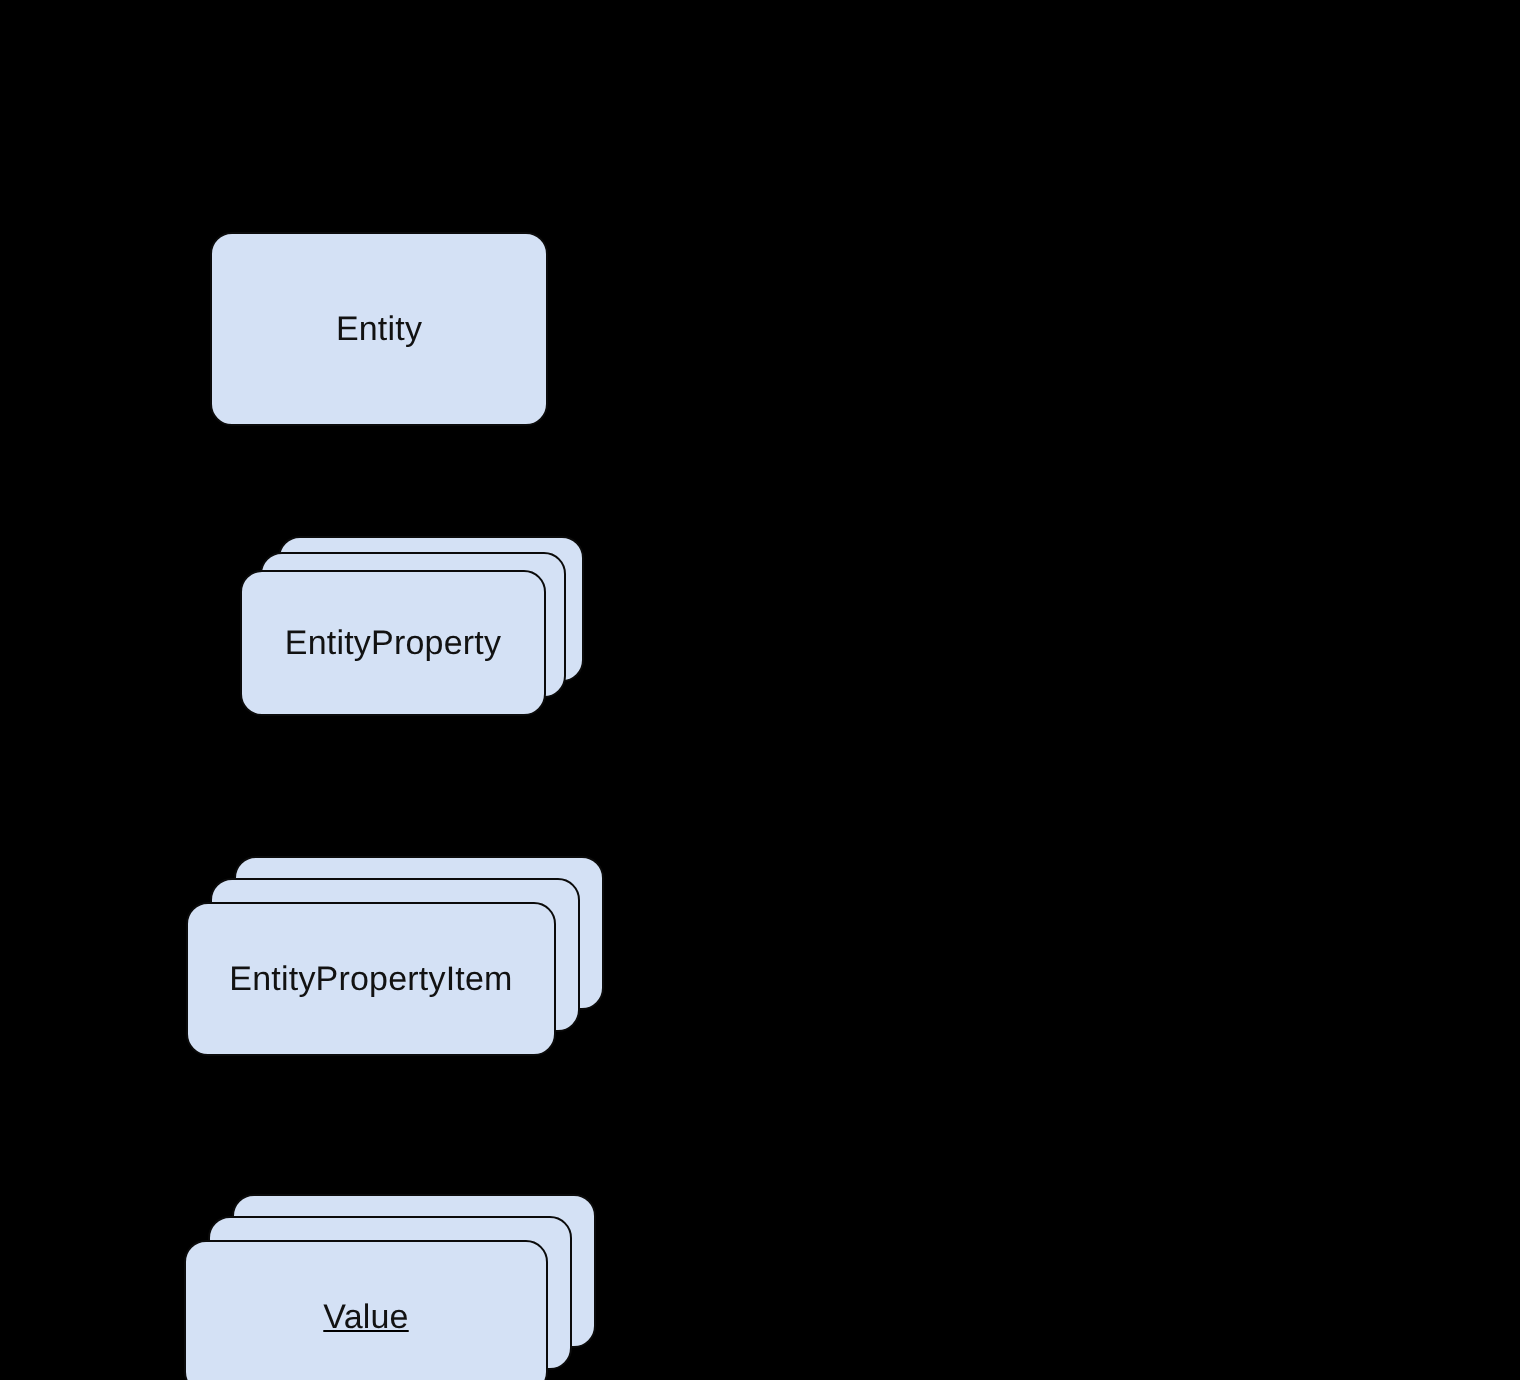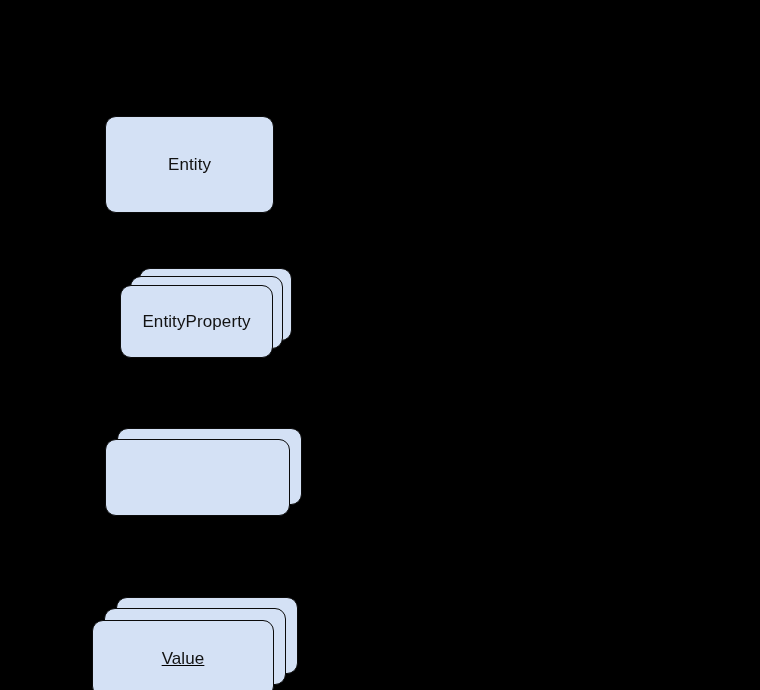--- a/index.html
+++ b/index.html
@@ -72,20 +72,23 @@
     <div class="card" style="left:19px; top:0px; width:153px; height:73px;"></div>
     <div class="card" style="left:10px; top:8px; width:153px; height:73px;"></div>
     <div class="card card-front" style="left:0px; top:17px; width:153px; height:73px;">
       <span class="node-label">EntityProperty</span>
     </div>
   </div>
 
   <div class="node" style="left:93px; top:396px; width:209px; height:100px;">
     <div class="card" style="left:24px; top:0px; width:185px; height:77px;"></div>
     <div class="card" style="left:12px; top:11px; width:185px; height:77px;"></div>
+    <div class="card card-front" style="left:0px; top:23px; width:185px; height:77px;">
+      <span class="node-label">EntityPropertyItem</span>
+    </div>
   </div>
 
   <div class="node" style="left:92px; top:565px; width:206px; height:100px;">
     <div class="card" style="left:24px; top:0px; width:182px; height:77px;"></div>
     <div class="card" style="left:12px; top:11px; width:182px; height:77px;"></div>
     <div class="card card-front" style="left:0px; top:23px; width:182px; height:77px;text-decoration:underline;">
       <span class="node-label">Value</span>
     </div>
   </div>
 

